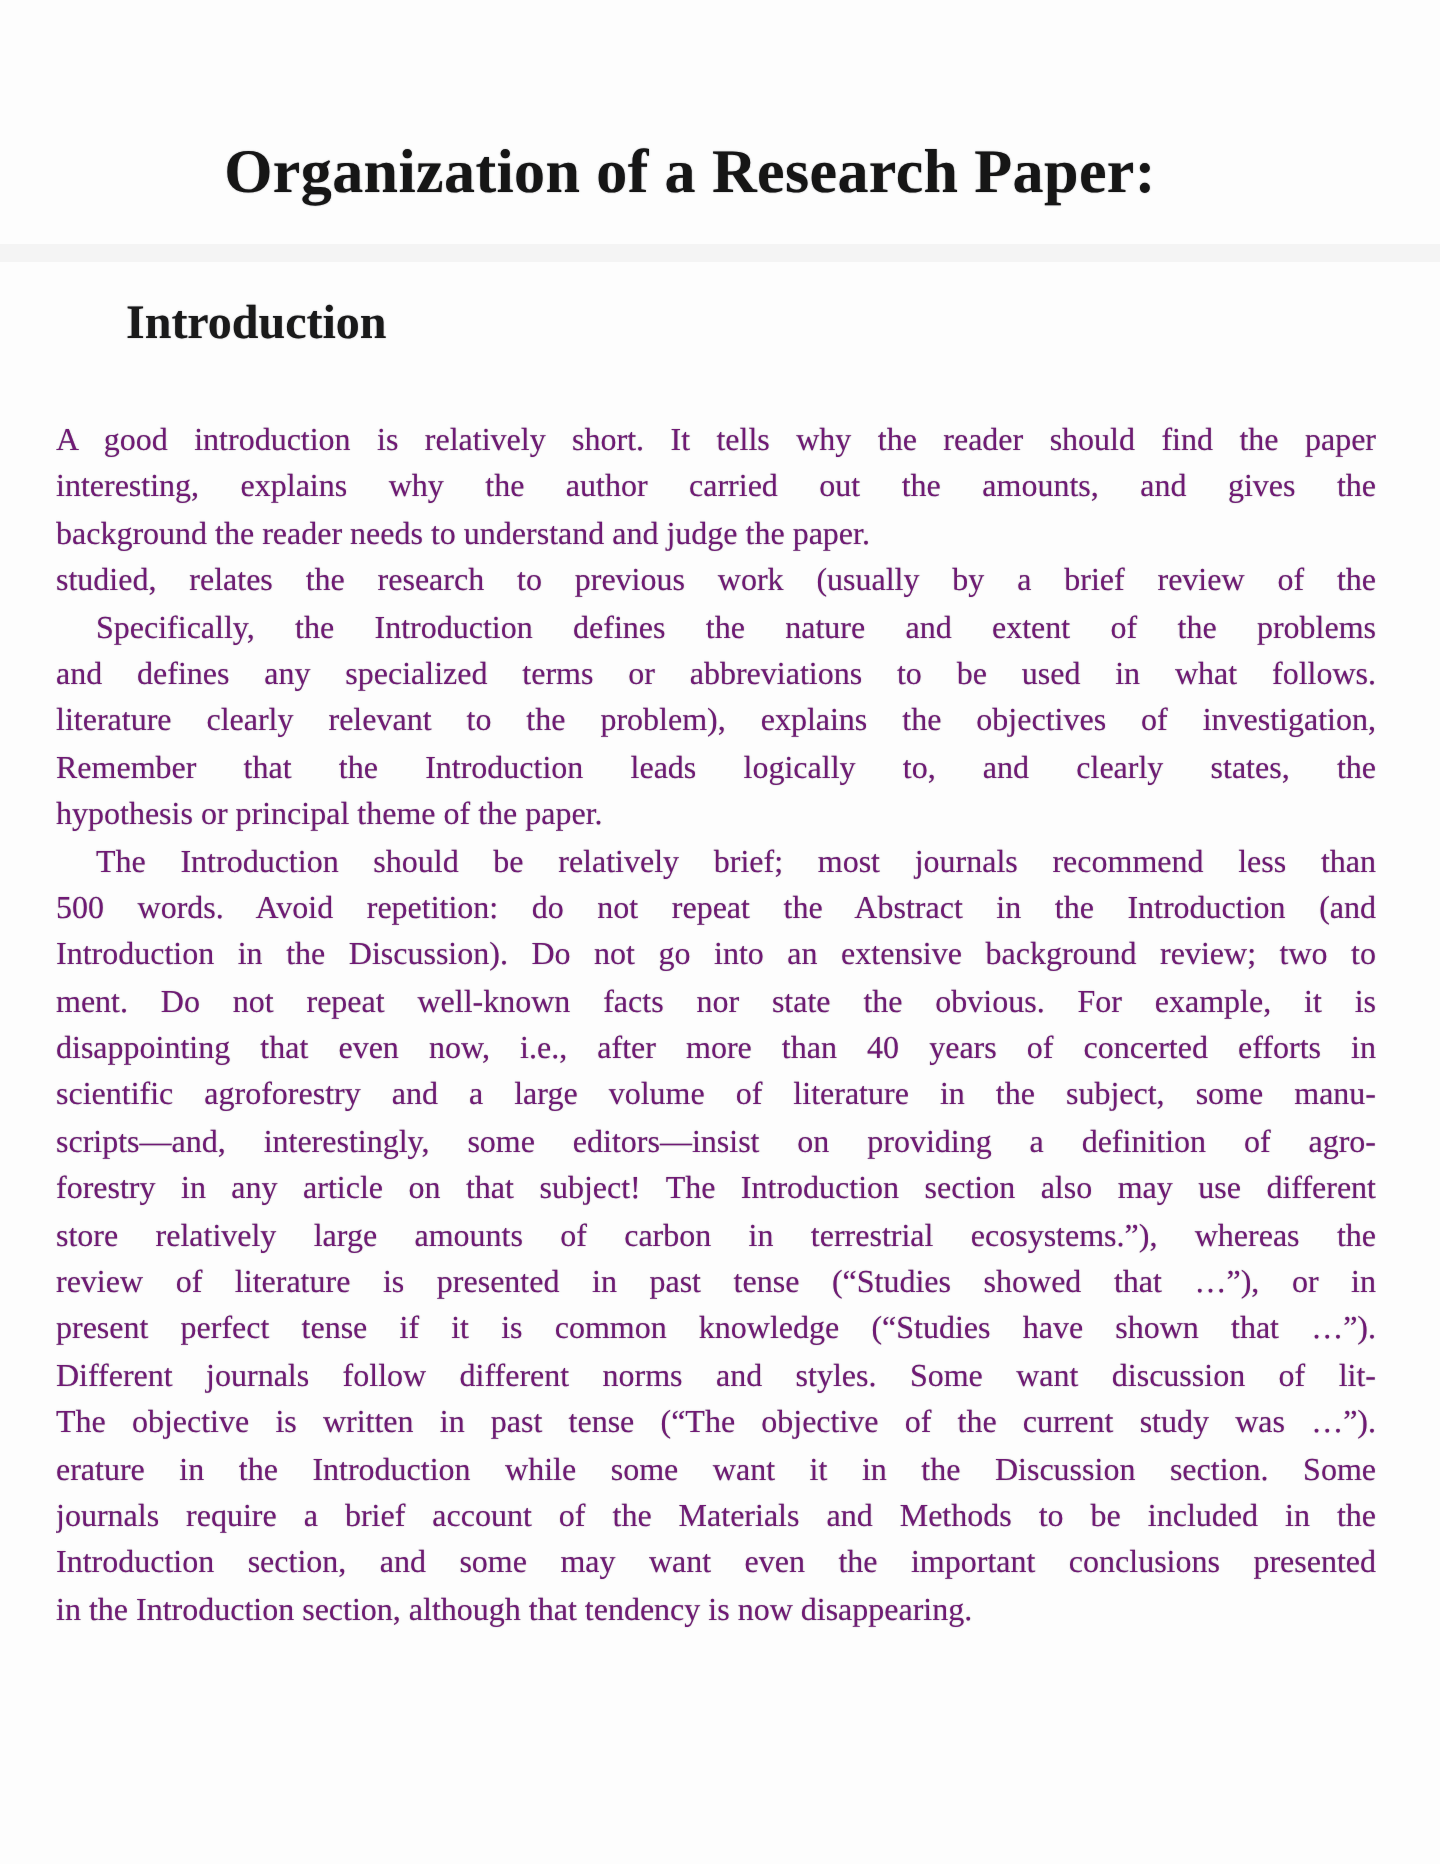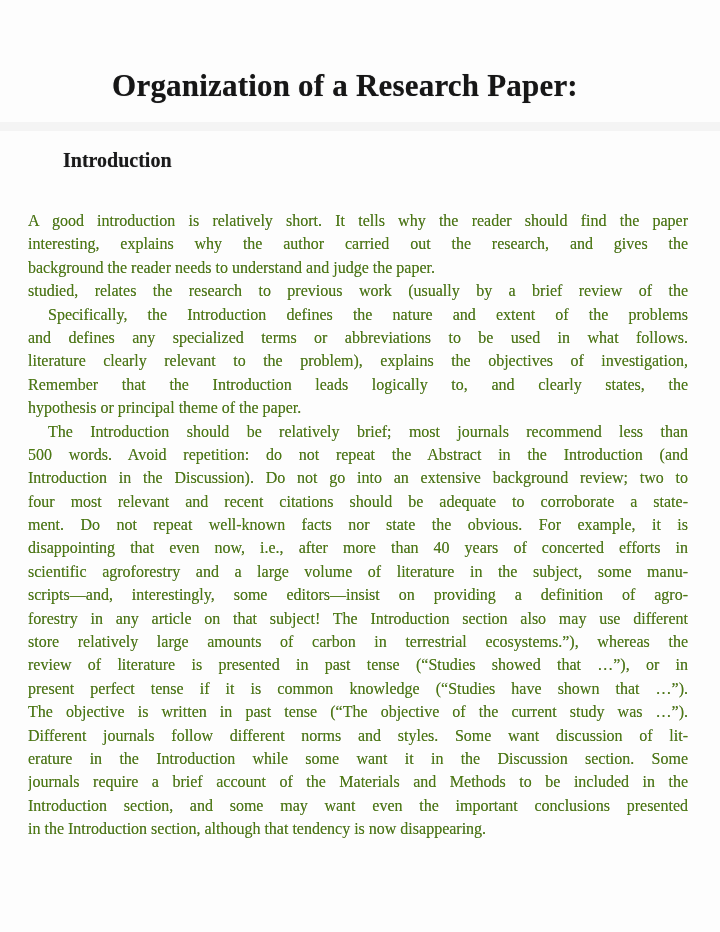--- a/index.html
+++ b/index.html
@@ -41,21 +41,21 @@
     color: #161616;
     letter-spacing: 0.2px;
     text-shadow: 0 0 0.7px rgba(25,25,35,0.55);
     white-space: nowrap;
   }
   .section-heading {
     position: absolute;
     top: 149px;
     left: 63px;
     margin: 0;
-    font-size: 20px;
+    font-size: 24px;
     font-weight: bold;
     color: #1a1a1a;
     text-shadow: 0 0 0.7px rgba(25,25,35,0.5);
   }
   .body-text {
     position: absolute;
     top: 209px;
     left: 28px;
     width: 660px;
     font-size: 16px;
@@ -84,48 +84,47 @@
 </head>
 <body>
 
 <div class="page" style="background: rgb(253, 253, 253);">
   <h1 class="doc-title" style="color: rgb(22, 22, 22);">Organization of a Research Paper:</h1>
 
   <div class="scan-band" style="background: rgb(244, 244, 244);"></div>
 
   <h2 class="section-heading">Introduction</h2>
 
-  <div class="body-text" style="color: #4d7c0f;">
+  <div class="body-text" style="color: #701a75;">
       <div class="paragraph">
         <div class="line">A good introduction is relatively short. It tells why the reader should find the paper</div>
-        <div class="line">interesting, explains why the author carried out the research, and gives the</div>
+        <div class="line">interesting, explains why the author carried out the amounts, and gives the</div>
         <div class="line last">background the reader needs to understand and judge the paper.</div>
       </div>
       <div class="paragraph">
         <div class="line">studied, relates the research to previous work (usually by a brief review of the</div>
         <div class="line indent">Specifically, the Introduction defines the nature and extent of the problems</div>
         <div class="line">and defines any specialized terms or abbreviations to be used in what follows.</div>
         <div class="line">literature clearly relevant to the problem), explains the objectives of investigation,</div>
         <div class="line">Remember that the Introduction leads logically to, and clearly states, the</div>
         <div class="line last">hypothesis or principal theme of the paper.</div>
       </div>
       <div class="paragraph">
         <div class="line indent">The Introduction should be relatively brief; most journals recommend less than</div>
         <div class="line">500 words. Avoid repetition: do not repeat the Abstract in the Introduction (and</div>
         <div class="line">Introduction in the Discussion). Do not go into an extensive background review; two to</div>
-        <div class="line">four most relevant and recent citations should be adequate to corroborate a state-</div>
         <div class="line">ment. Do not repeat well-known facts nor state the obvious. For example, it is</div>
         <div class="line">disappointing that even now, i.e., after more than 40 years of concerted efforts in</div>
         <div class="line">scientific agroforestry and a large volume of literature in the subject, some manu-</div>
         <div class="line">scripts—and, interestingly, some editors—insist on providing a definition of agro-</div>
         <div class="line">forestry in any article on that subject! The Introduction section also may use different</div>
         <div class="line">store relatively large amounts of carbon in terrestrial ecosystems.”), whereas the</div>
         <div class="line">review of literature is presented in past tense (“Studies showed that …”), or in</div>
         <div class="line">present perfect tense if it is common knowledge (“Studies have shown that …”).</div>
+        <div class="line">Different journals follow different norms and styles. Some want discussion of lit-</div>
         <div class="line">The objective is written in past tense (“The objective of the current study was …”).</div>
-        <div class="line">Different journals follow different norms and styles. Some want discussion of lit-</div>
         <div class="line">erature in the Introduction while some want it in the Discussion section. Some</div>
         <div class="line">journals require a brief account of the Materials and Methods to be included in the</div>
         <div class="line">Introduction section, and some may want even the important conclusions presented</div>
         <div class="line last">in the Introduction section, although that tendency is now disappearing.</div>
       </div>
     </div>
 </div>
 
 </body></html>

